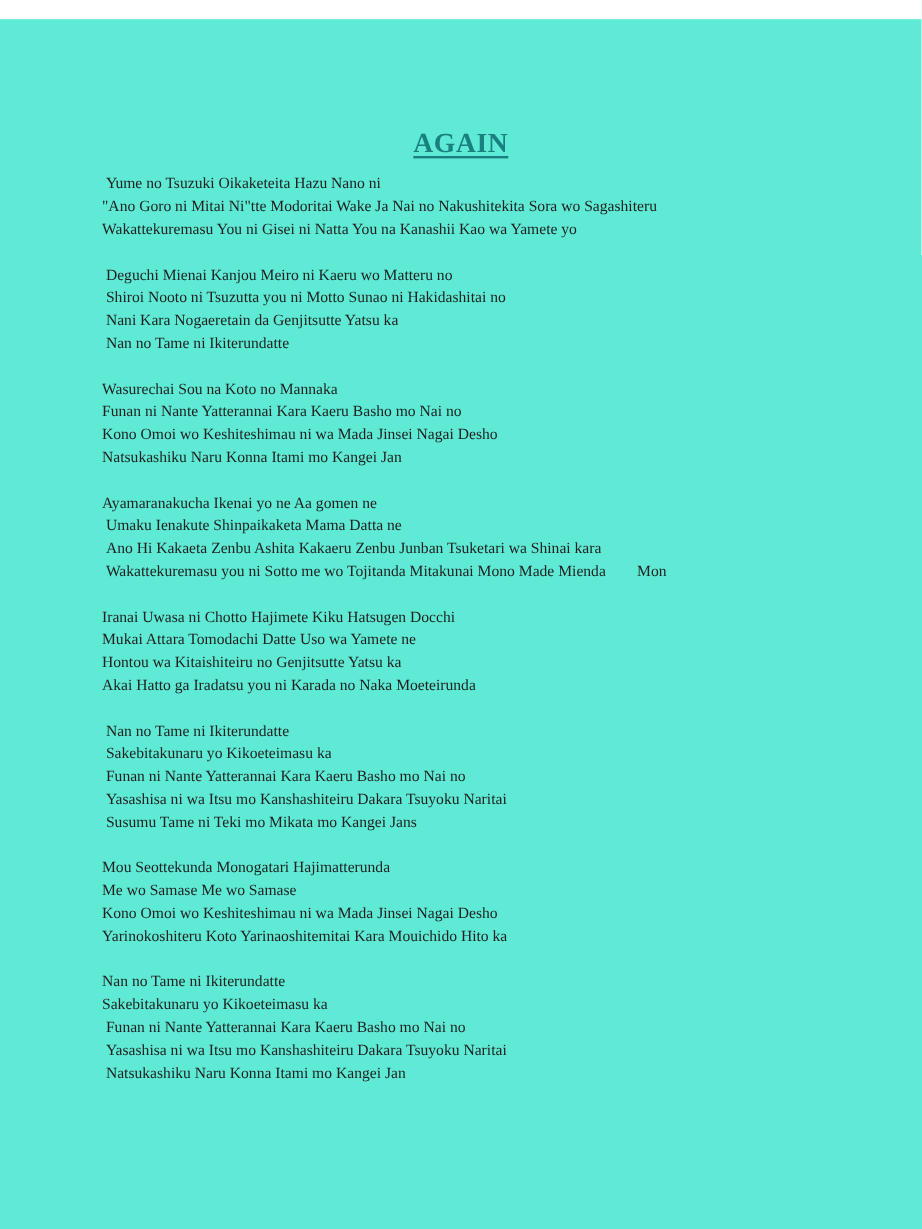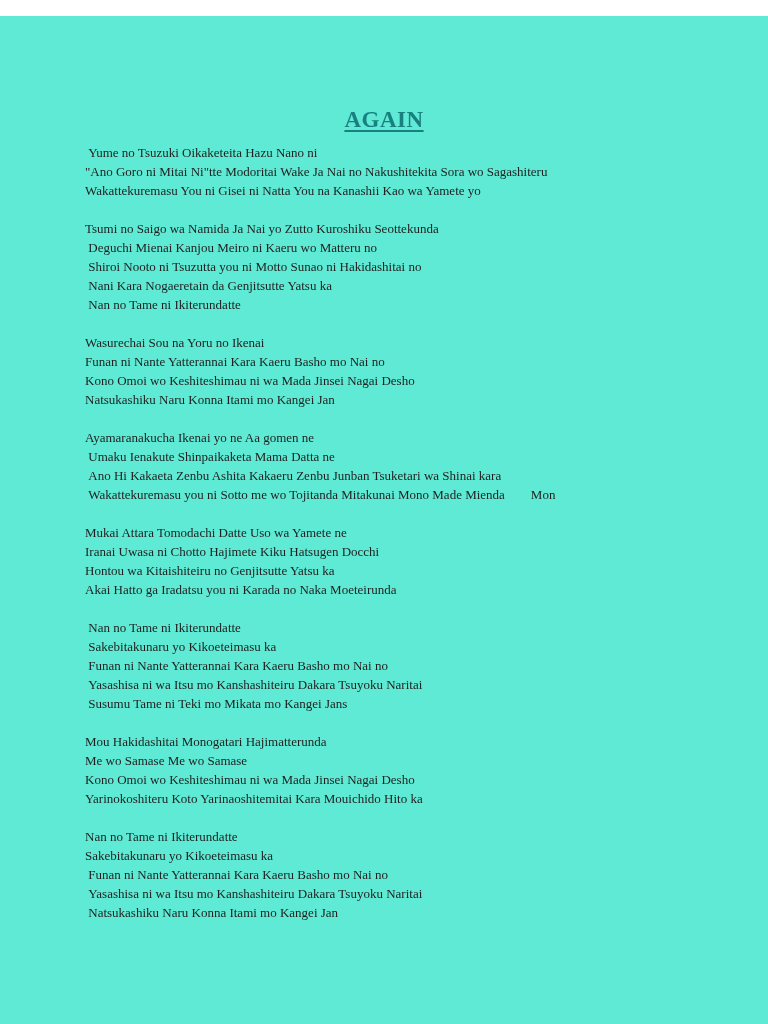--- a/index.html
+++ b/index.html
@@ -47,53 +47,52 @@
 
 <div class="page" style="background: #5eead4; color: rgb(31, 31, 31); margin-top: 16px;">
   <h1 class="doc-title" style="color: rgb(26, 127, 127);">AGAIN</h1>
   <div class="lyrics" id="lyrics">
       <div class="stanza">
         <div class="line"> Yume no Tsuzuki Oikaketeita Hazu Nano ni</div>
         <div class="line">"Ano Goro ni Mitai Ni"tte Modoritai Wake Ja Nai no Nakushitekita Sora wo Sagashiteru</div>
         <div class="line">Wakattekuremasu You ni Gisei ni Natta You na Kanashii Kao wa Yamete yo</div>
       </div>
       <div class="stanza">
-        <div class="line">Tsumi no Saigo wa Namida Ja Nai yo Zutto Kuroshiku Seottekunda</div>
         <div class="line"> Deguchi Mienai Kanjou Meiro ni Kaeru wo Matteru no</div>
         <div class="line"> Shiroi Nooto ni Tsuzutta you ni Motto Sunao ni Hakidashitai no</div>
         <div class="line"> Nani Kara Nogaeretain da Genjitsutte Yatsu ka</div>
         <div class="line"> Nan no Tame ni Ikiterundatte</div>
       </div>
       <div class="stanza">
-        <div class="line">Wasurechai Sou na Yoru no Ikenai</div>
+        <div class="line">Wasurechai Sou na Koto no Mannaka</div>
         <div class="line">Funan ni Nante Yatterannai Kara Kaeru Basho mo Nai no</div>
         <div class="line">Kono Omoi wo Keshiteshimau ni wa Mada Jinsei Nagai Desho</div>
         <div class="line">Natsukashiku Naru Konna Itami mo Kangei Jan</div>
       </div>
       <div class="stanza">
         <div class="line">Ayamaranakucha Ikenai yo ne Aa gomen ne</div>
         <div class="line"> Umaku Ienakute Shinpaikaketa Mama Datta ne</div>
         <div class="line"> Ano Hi Kakaeta Zenbu Ashita Kakaeru Zenbu Junban Tsuketari wa Shinai kara</div>
         <div class="line"> Wakattekuremasu you ni Sotto me wo Tojitanda Mitakunai Mono Made Mienda        Mon</div>
       </div>
       <div class="stanza">
+        <div class="line">Iranai Uwasa ni Chotto Hajimete Kiku Hatsugen Docchi</div>
         <div class="line">Mukai Attara Tomodachi Datte Uso wa Yamete ne</div>
-        <div class="line">Iranai Uwasa ni Chotto Hajimete Kiku Hatsugen Docchi</div>
         <div class="line">Hontou wa Kitaishiteiru no Genjitsutte Yatsu ka</div>
         <div class="line">Akai Hatto ga Iradatsu you ni Karada no Naka Moeteirunda</div>
       </div>
       <div class="stanza">
         <div class="line"> Nan no Tame ni Ikiterundatte</div>
         <div class="line"> Sakebitakunaru yo Kikoeteimasu ka</div>
         <div class="line"> Funan ni Nante Yatterannai Kara Kaeru Basho mo Nai no</div>
         <div class="line"> Yasashisa ni wa Itsu mo Kanshashiteiru Dakara Tsuyoku Naritai</div>
         <div class="line"> Susumu Tame ni Teki mo Mikata mo Kangei Jans</div>
       </div>
       <div class="stanza">
-        <div class="line">Mou Hakidashitai Monogatari Hajimatterunda</div>
+        <div class="line">Mou Seottekunda Monogatari Hajimatterunda</div>
         <div class="line">Me wo Samase Me wo Samase</div>
         <div class="line">Kono Omoi wo Keshiteshimau ni wa Mada Jinsei Nagai Desho</div>
         <div class="line">Yarinokoshiteru Koto Yarinaoshitemitai Kara Mouichido Hito ka</div>
       </div>
       <div class="stanza">
         <div class="line">Nan no Tame ni Ikiterundatte</div>
         <div class="line">Sakebitakunaru yo Kikoeteimasu ka</div>
         <div class="line"> Funan ni Nante Yatterannai Kara Kaeru Basho mo Nai no</div>
         <div class="line"> Yasashisa ni wa Itsu mo Kanshashiteiru Dakara Tsuyoku Naritai</div>
         <div class="line"> Natsukashiku Naru Konna Itami mo Kangei Jan</div>

